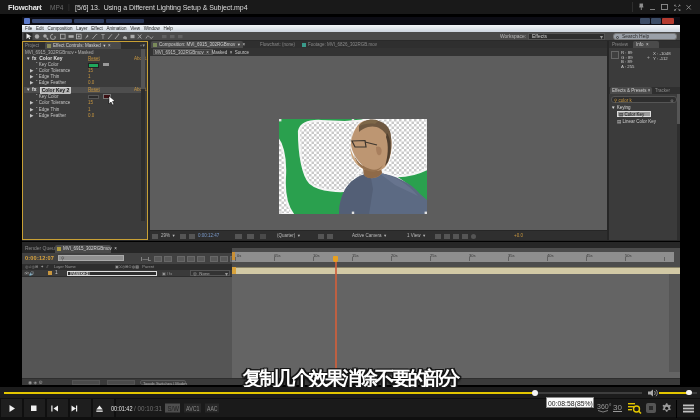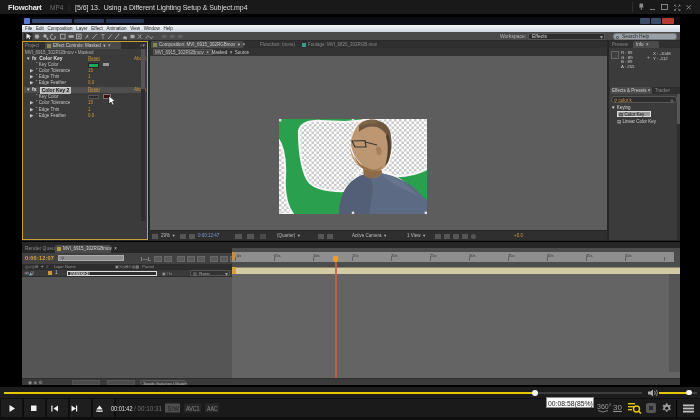--- a/index.html
+++ b/index.html
@@ -408,20 +408,21 @@
           <div class="abs" style="left:50px;top:1px;width:28px;height:4.5px;background:#4a4a4a;border:1px solid #555;"></div>
           <div class="abs" style="left:85px;top:1px;width:28px;height:4.5px;background:#4a4a4a;border:1px solid #555;"></div>
           <div class="abs" style="left:118px;top:0.5px;width:46px;height:5.5px;background:#404040;border:1px solid #5a5a5a;border-radius:2px;">
             <span class="abs" style="left:2px;top:0px;font-size:8px;color:#aaa;transform:scale(0.5);transform-origin:0 0;white-space:nowrap;">Toggle Switches / Modes</span>
           </div>
         </div>
       </div>
     </div>
   </div>
 
+  <div class="abs" style="left:0;top:364.5px;width:700px;text-align:center;font-size:19.5px;font-weight:bold;color:#fff;letter-spacing:-3px;text-shadow:-1.4px -1.4px 0 #151515,1.4px -1.4px 0 #151515,-1.4px 1.4px 0 #151515,1.4px 1.4px 0 #151515,0 -1.4px 0 #151515,0 1.4px 0 #151515,-1.4px 0 0 #151515,1.4px 0 0 #151515,0 2.5px 2px rgba(0,0,0,0.8);">复制几个效果消除不要的部分</div>
 
   <div class="abs" style="left:0;top:387px;width:700px;height:11px;background:#1c1c1c;">
     <div class="abs" style="left:4px;top:5px;width:638px;height:1.6px;background:#3d3d3d;"></div>
     <div class="abs" style="left:4px;top:5px;width:531px;height:1.6px;background:#e3c600;"></div>
     <div class="abs" style="left:532px;top:2.5px;width:6px;height:6px;border-radius:50%;background:#f4f4f4;"></div>
     <svg class="abs" style="left:648px;top:1.5px;" width="10" height="8" viewBox="0 0 10 8">
       <path d="M0 2.5 L2.5 2.5 L5 0.5 L5 7.5 L2.5 5.5 L0 5.5 Z" fill="#aaa"></path>
       <path d="M6.5 2 A3 3 0 0 1 6.5 6 M8 0.8 A4.5 4.5 0 0 1 8 7.2" stroke="#aaa" stroke-width="0.8" fill="none"></path>
     </svg>
     <div class="abs" style="left:659px;top:5px;width:38px;height:1.6px;background:#3d3d3d;"></div>

